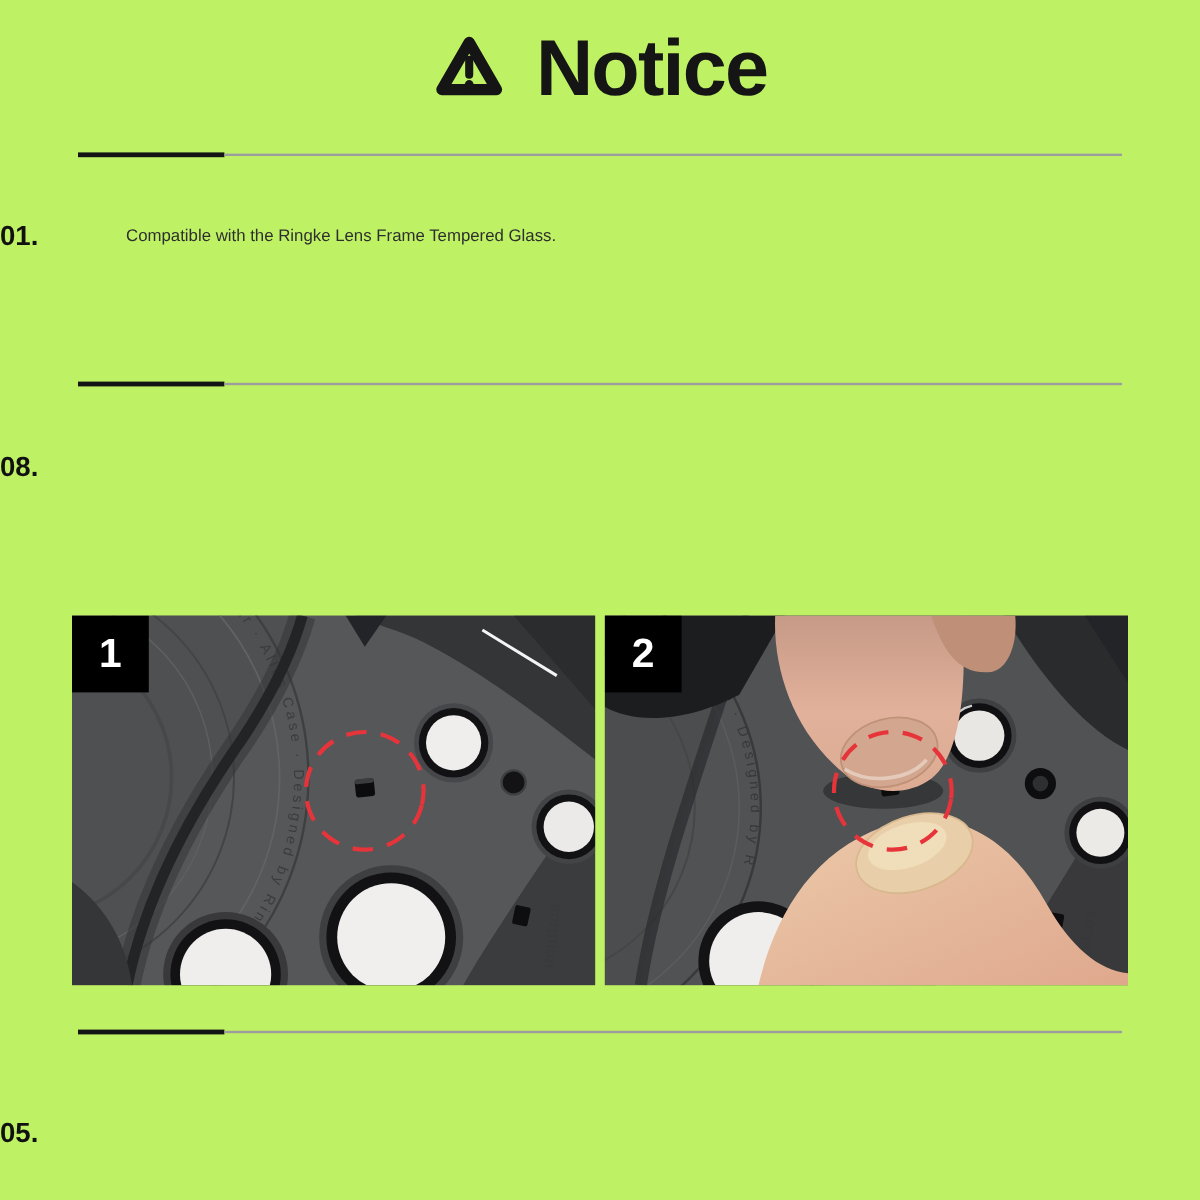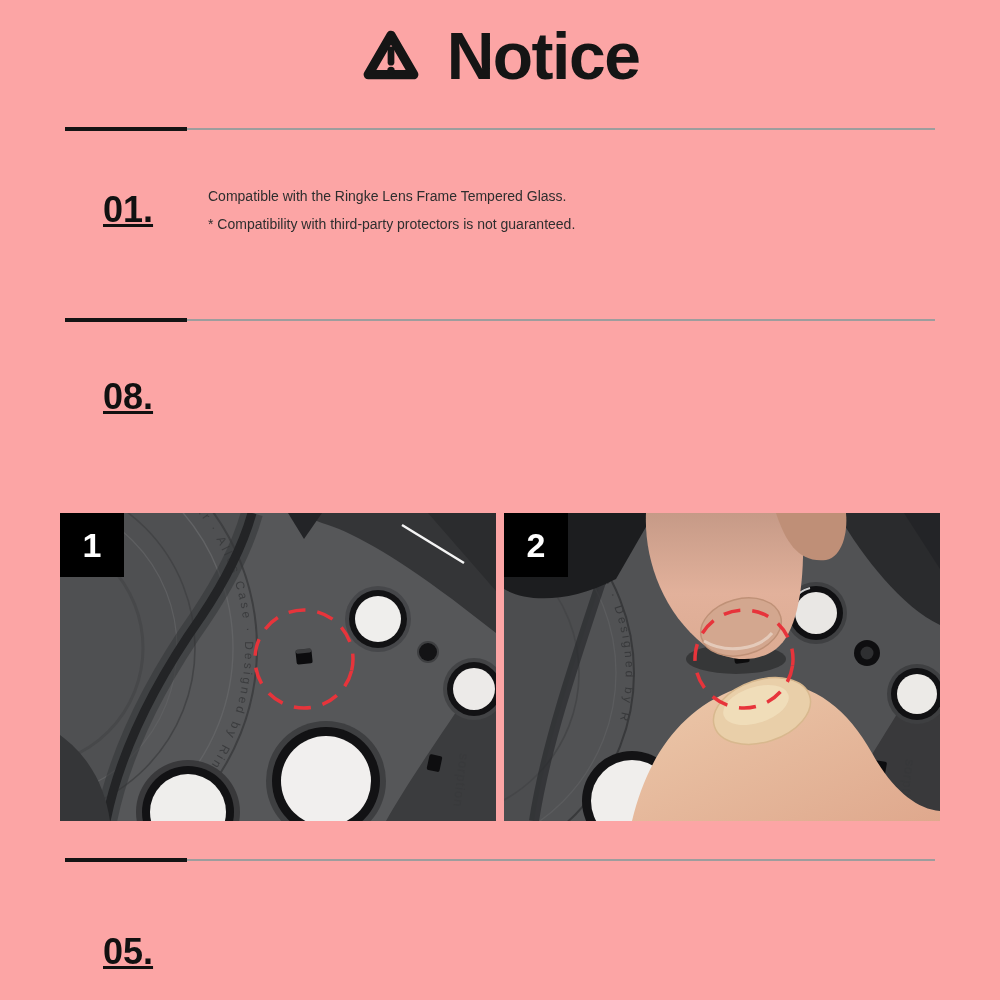--- a/index.html
+++ b/index.html
@@ -1,33 +1,33 @@
 <!DOCTYPE html>
 <html><head>
 <meta charset="utf-8">
 <style>
   html,body{margin:0;padding:0;background:#ffffff;}
-  .page{position:relative;width:1000px;height:1000px;background:#fca5a5;overflow:hidden;
+  .page{position:relative;width:1000px;height:1000px;background:#bef264;overflow:hidden;
         font-family:"Liberation Sans", sans-serif;}
 
   
   .title-row{position:absolute;top:20px;left:0;width:1000px;height:72px;
              display:flex;align-items:center;justify-content:center;gap:26px;}
   .title-text{font-size:66px;font-weight:800;letter-spacing:-1.5px;color:#151515;line-height:1;}
   .warn-icon{width:60px;height:58px;display:block;}
 
   
   .divider{position:absolute;left:65px;width:870px;height:4px;display:flex;align-items:center;}
   .seg-black{width:122px;height:4px;background:#141414;}
   .seg-gray{flex:1;height:2px;background:#9d9d9d;}
   .divider-1{top:127px;} .divider-2{top:318px;} .divider-3{top:858px;}
 
   
   .section{position:absolute;left:0;width:1000px;display:flex;align-items:center;}
-  .sec-num{width:105px;margin-left:103px;font-size:36px;font-weight:800;color:#111;letter-spacing:0;text-decoration:underline;}
+  .sec-num{width:105px;font-size:23px;font-weight:800;color:#111;letter-spacing:0;}
   .sec-text{font-size:14px;line-height:28px;color:#2e2e2e;}
   .section-01{top:182px;} .section-02{top:376px;} .section-03{top:931px;}
 
   
   .photo-row{position:absolute;top:513px;left:60px;width:880px;height:308px;display:flex;gap:8px;}
   .photo{position:relative;width:436px;height:308px;overflow:hidden;background:#545557;}
   .photo svg{position:absolute;top:0;left:0;width:436px;height:308px;display:block;}
   .photo-label{position:absolute;top:0;left:0;width:64px;height:64px;background:#000;color:#fff;
                display:flex;align-items:center;justify-content:center;
                font-size:34px;font-weight:800;z-index:5;}
@@ -49,21 +49,20 @@
 
   <div class="divider divider-1">
     <span class="seg-black"></span>
     <span class="seg-gray"></span>
   </div>
 
   <div class="section section-01">
     <div class="sec-num">01.</div>
     <div class="sec-text">
       <div>Compatible with the Ringke Lens Frame Tempered Glass.</div>
-      <div>* Compatibility with third-party protectors is not guaranteed.</div>
     </div>
   </div>
 
   <div class="divider divider-2">
     <span class="seg-black"></span>
     <span class="seg-gray"></span>
   </div>
 
   <div class="section section-02">
     <div class="sec-num">08.</div>

